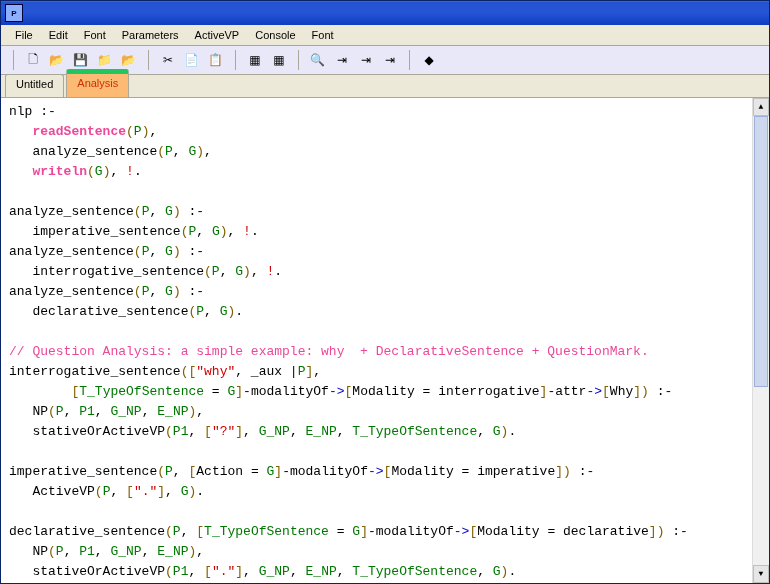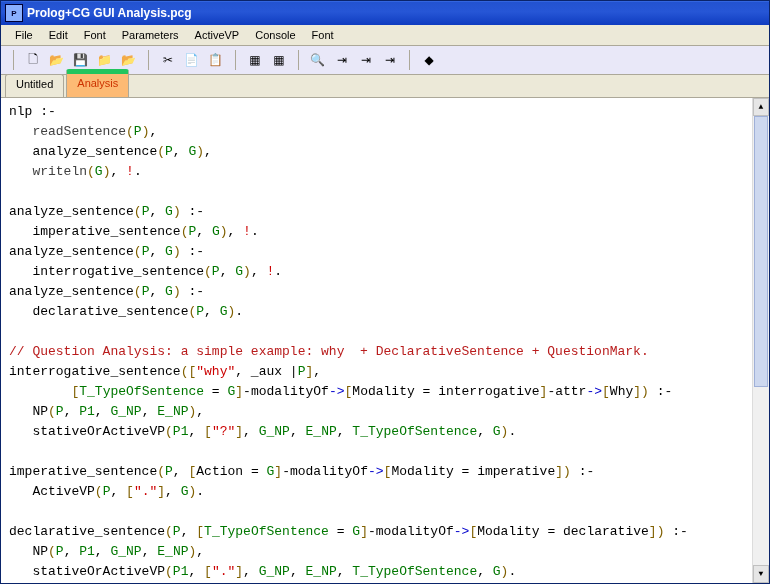--- a/index.html
+++ b/index.html
@@ -105,46 +105,45 @@
     border-top: 1px solid #aca899;
     font-family: "Courier New", monospace;
     font-size: 13px;
     line-height: 20px;
     padding: 4px 8px;
     white-space: pre;
     overflow: auto;
     color: #000;
     position: relative;
   }
-  .kw   { color: #404040; font-weight: normal; }   
+  .kw   { color: #ec4899; font-weight: bold; }   
   .str  { color: #cc0000; }                      
   .var  { color: #007700; }                      
   .punc { color: #806000; }                      
   .sym  { color: #0000cc; }                      
-  .cmt  { color: #b91c1c; }                      
+  .cmt  { color: #ec4899; }                      
   .plain{ color: #000; }
   .scrollbar-v {
     position: absolute; right: 0; top: 0; bottom: 0; width: 16px;
     background: #f0f0f0; border-left: 1px solid #dcdcdc;
     display: flex; flex-direction: column;
   }
   .sb-btn { height: 16px; background: #e6e6e6; border: 1px solid #c0c0c0; font-size: 8px;
             display:flex;align-items:center;justify-content:center; }
   .sb-track { flex: 1; position: relative; }
   .sb-thumb { position: absolute; left: 1px; right: 1px; top: 0; height: 60%;
               background: #cdd8ef; border: 1px solid #9fb0d8; }
 </style>
 </head>
 <body>
 
 <div class="window">
 
   <div class="titlebar">
     <div class="app-icon">P</div>
-    <span>Prolog+CG GUI Analysis.pcg</span>
   </div>
 
   <div class="menubar" id="menubar">
       <div class="menu-item">File</div>
       <div class="menu-item">Edit</div>
       <div class="menu-item">Font</div>
       <div class="menu-item">Parameters</div>
       <div class="menu-item">ActiveVP</div>
       <div class="menu-item">Console</div>
       <div class="menu-item">Font</div>

